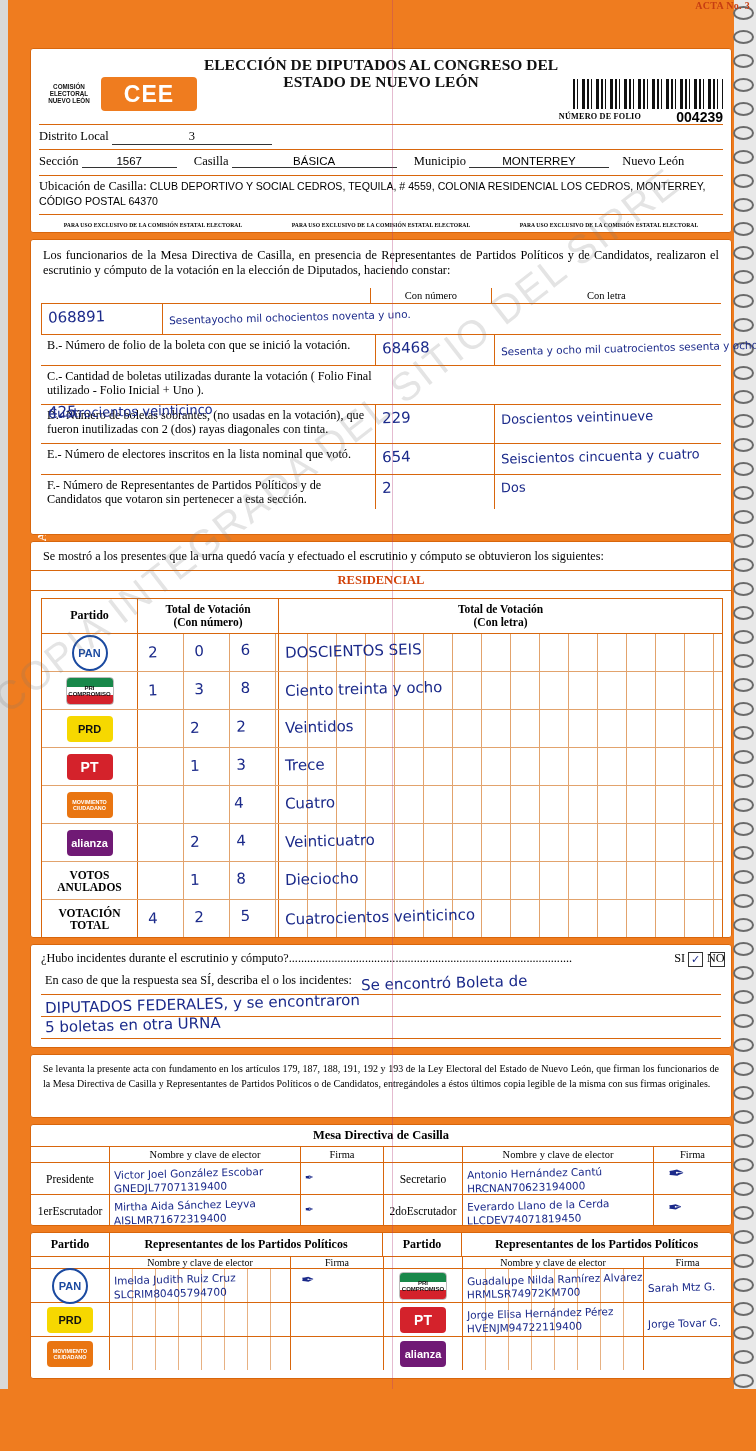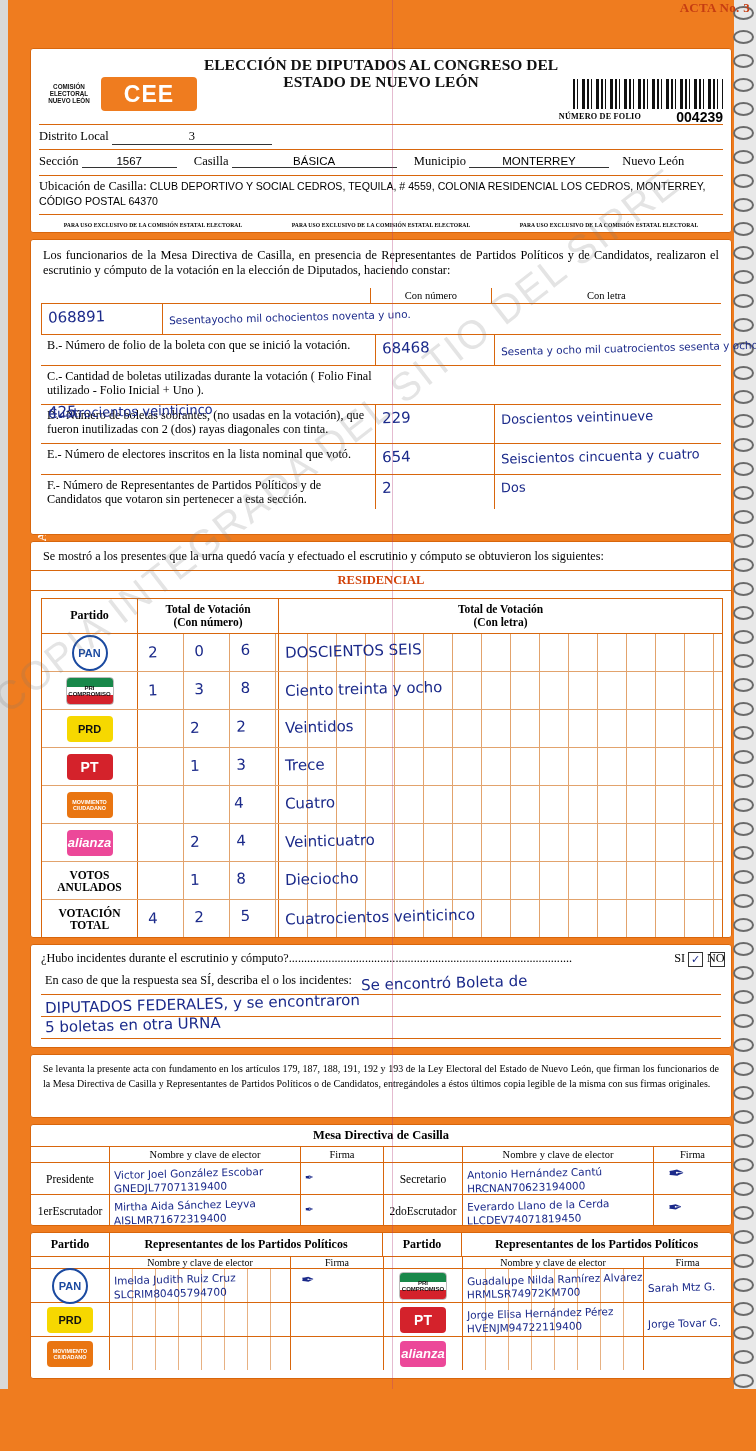--- a/index.html
+++ b/index.html
@@ -16,21 +16,21 @@
   .spiral i{position:absolute;right:2px;width:17px;height:10px;border:2px solid #6b6b6b;border-radius:50%;background:transparent;}
   .leftedge{position:absolute;top:0;left:0;width:8px;height:1451px;background:#d9d9d9;}
 
   .vertlabel{
     position:absolute;left:-158px;top:600px;width:400px;
     transform:rotate(-90deg);
     font-family:"Liberation Serif", serif;
     font-weight:bold;font-size:13.5px;color:#ffffff;
     letter-spacing:.5px;text-align:center;
   }
-  .acta-no{position:absolute;right:6px;top:0;font-size:13px;font-weight:bold;color:#c63d12;letter-spacing:.3px;}
+  .acta-no{position:absolute;right:6px;top:0;font-size:10px;font-weight:bold;color:#c63d12;letter-spacing:.3px;}
 
   .card{background:#fff;border:1px solid #d8660c;border-radius:3px;}
 
   
   .hdr{position:absolute;left:30px;top:48px;width:700px;height:183px;}
   .hdr .title{
     text-align:center;font-weight:bold;font-size:15.5px;line-height:17px;
     padding:7px 0 2px 0;color:#111;
   }
   .logo{position:absolute;left:8px;top:30px;width:175px;height:36px;}
@@ -100,21 +100,21 @@
   .rrow .lbl{width:95px;display:flex;align-items:center;justify-content:center;font-weight:bold;font-size:11.5px;text-align:center;line-height:12px;}
 
   .plogo{width:46px;height:26px;border-radius:4px;display:flex;align-items:center;justify-content:center;
     font-family:"Liberation Sans",sans-serif;font-weight:bold;font-size:11px;color:#fff;}
   .pan{background:#fff;border:2px solid #1b4aa0;color:#1b4aa0;border-radius:50%;width:32px;height:32px;font-size:11px;}
   .pri{background:#fff;border:1px solid #bbb;color:#111;font-size:6px;line-height:6px;text-align:center;
         background-image:linear-gradient(180deg,#18884a 0 33%,#fff 33% 66%,#d4222b 66% 100%);color:#111;}
   .prd{background:#f6d800;color:#111;font-size:11px;}
   .pt{background:#d4222b;color:#fff;font-size:14px;}
   .mc{background:#e97511;color:#fff;font-size:5.4px;line-height:6px;text-align:center;}
-  .alianza{background:#ec4899;color:#fff;font-size:13px;font-style:italic;}
+  .alianza{background:#701a75;color:#fff;font-size:11px;}
 
   
   .inc{position:absolute;left:30px;top:944px;width:700px;height:102px;}
   .inc .q{padding:6px 10px 0 10px;font-size:12.2px;position:relative;}
   .chk{display:inline-block;width:13px;height:13px;border:1px solid #333;vertical-align:-2px;}
   .inc .lines{position:absolute;left:10px;right:10px;top:28px;height:66px;
     background:repeating-linear-gradient(180deg,transparent 0 21px,#d8660c 21px 22px);}
   .inc .caso{position:absolute;left:14px;top:28px;font-size:12.2px;}
 
   

